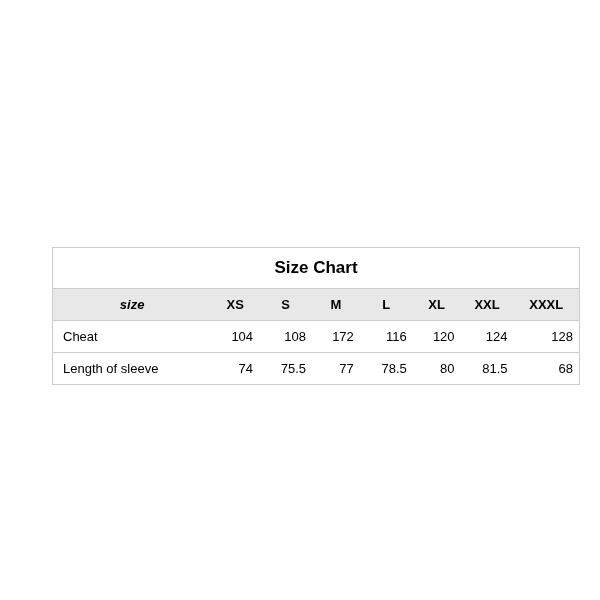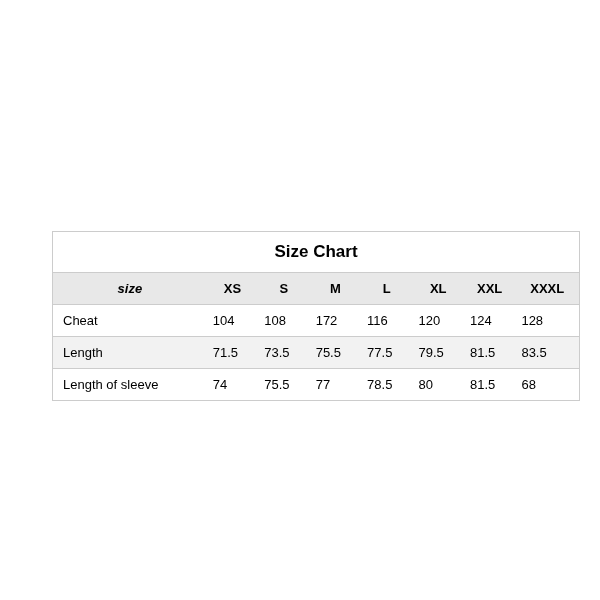--- a/index.html
+++ b/index.html
@@ -45,21 +45,21 @@
       padding: 8px 6px;
       background: #e8e8e8;
       border-bottom: 1px solid #cccccc;
     }
 
     .header-row td:first-child {
       font-style: italic;
     }
 
     .data-row td {
-      text-align: left;
+      text-align: right;
       font-size: 13px;
       padding: 8px 6px;
       border-bottom: 1px solid #cccccc;
     }
 
     .data-row td:first-child {
       text-align: left;
       padding-left: 10px;
       margin-left: 20px;
     }
@@ -96,30 +96,20 @@
     <tr class="data-row white">
           <td>Cheat</td>
           <td>104</td>
           <td>108</td>
           <td>172</td>
           <td>116</td>
           <td>120</td>
           <td>124</td>
           <td>128</td>
         </tr>
-        <tr class="data-row striped">
-          <td>Length</td>
-          <td>71.5</td>
-          <td>73.5</td>
-          <td>75.5</td>
-          <td>77.5</td>
-          <td>79.5</td>
-          <td>81.5</td>
-          <td>83.5</td>
-        </tr>
         <tr class="data-row white">
           <td>Length of sleeve</td>
           <td>74</td>
           <td>75.5</td>
           <td>77</td>
           <td>78.5</td>
           <td>80</td>
           <td>81.5</td>
           <td>68</td>
         </tr>

